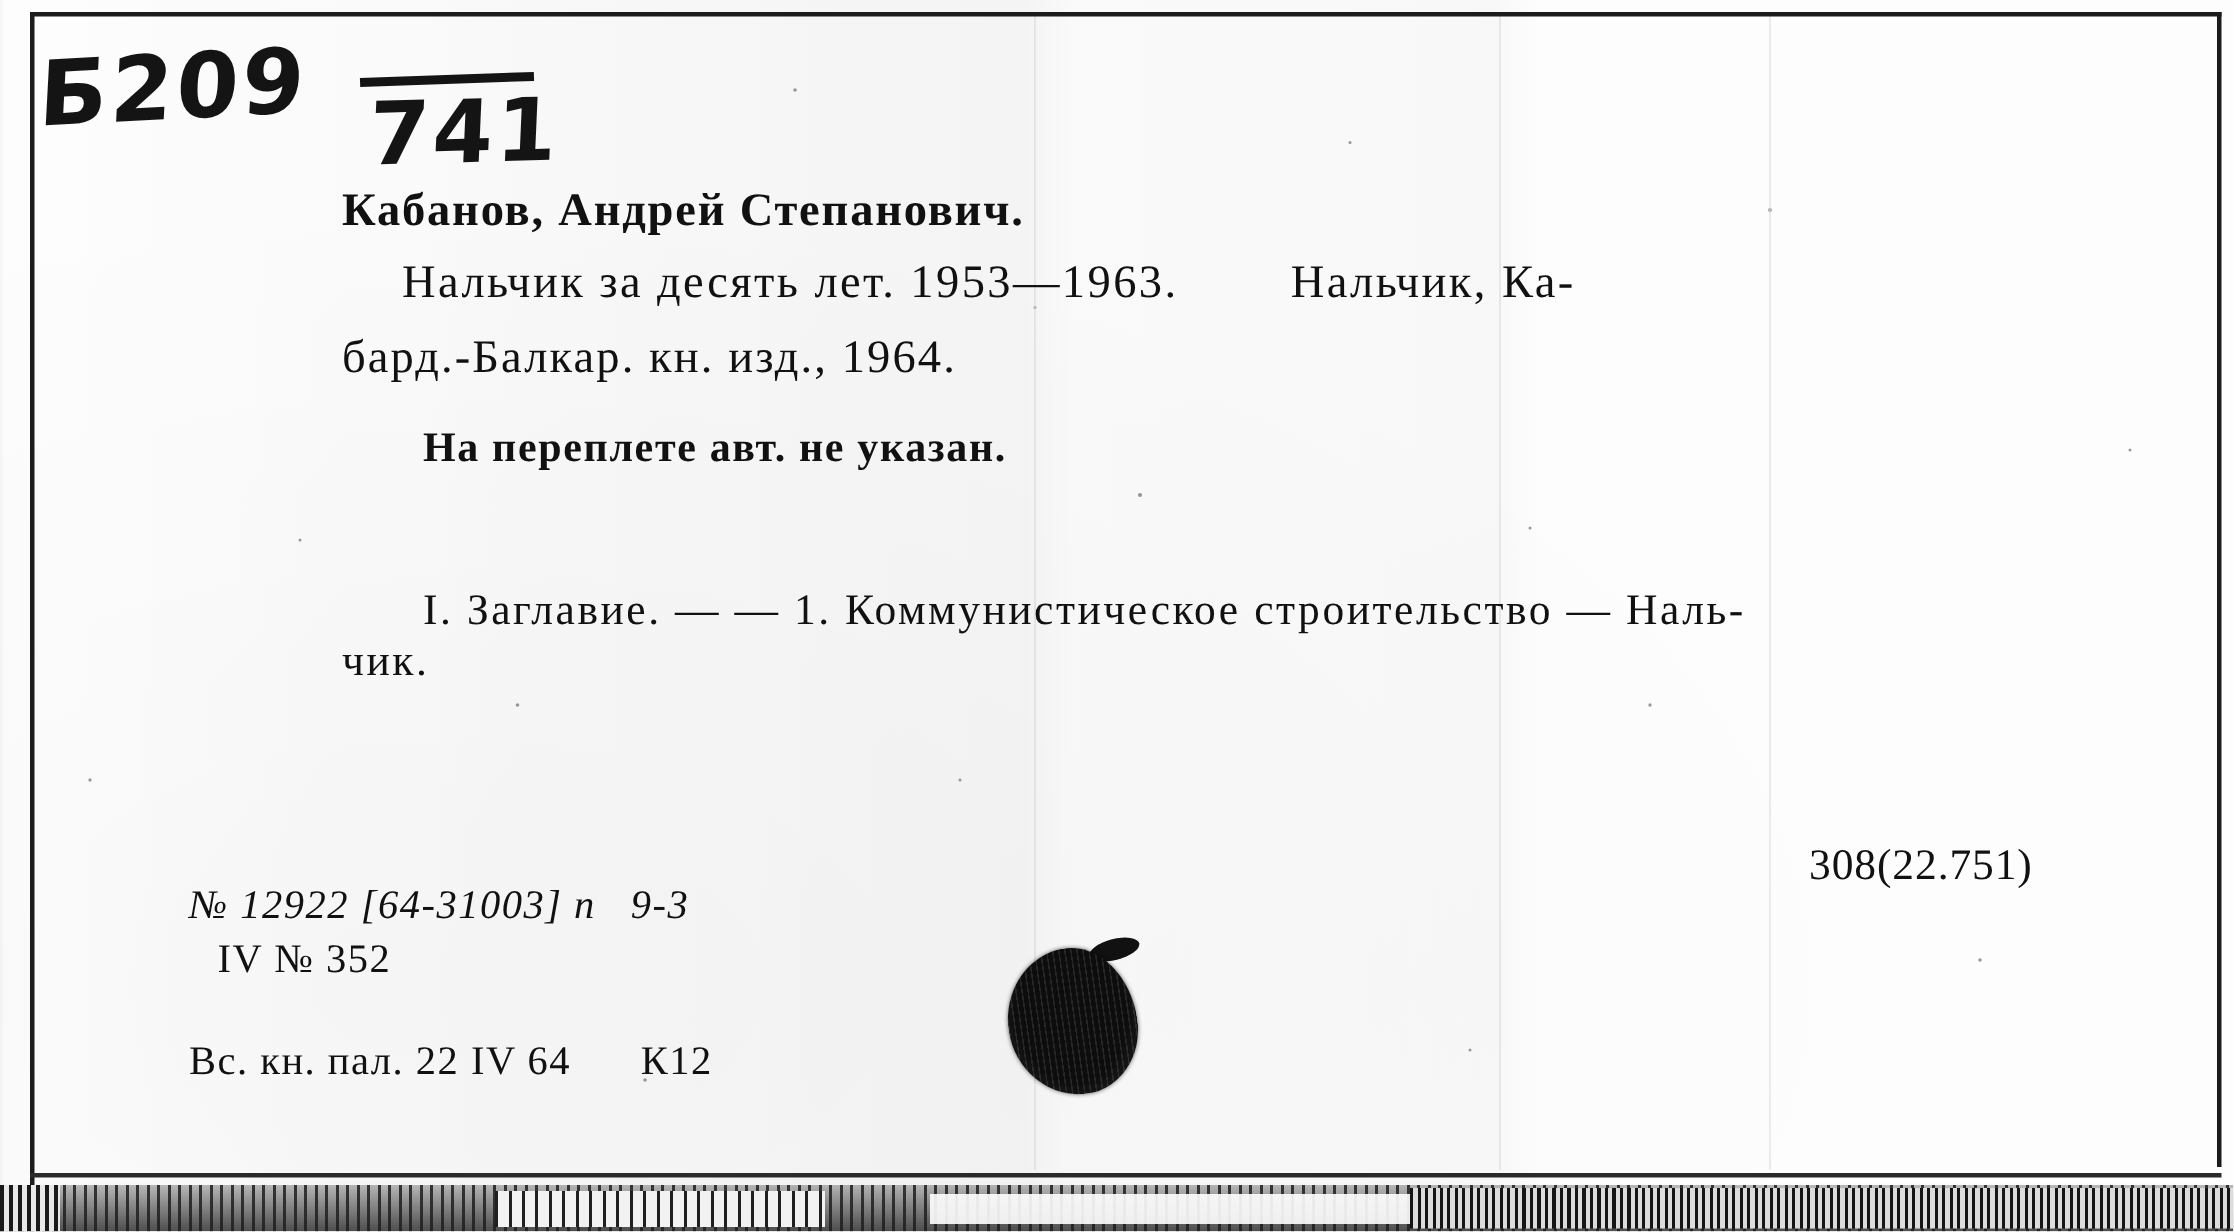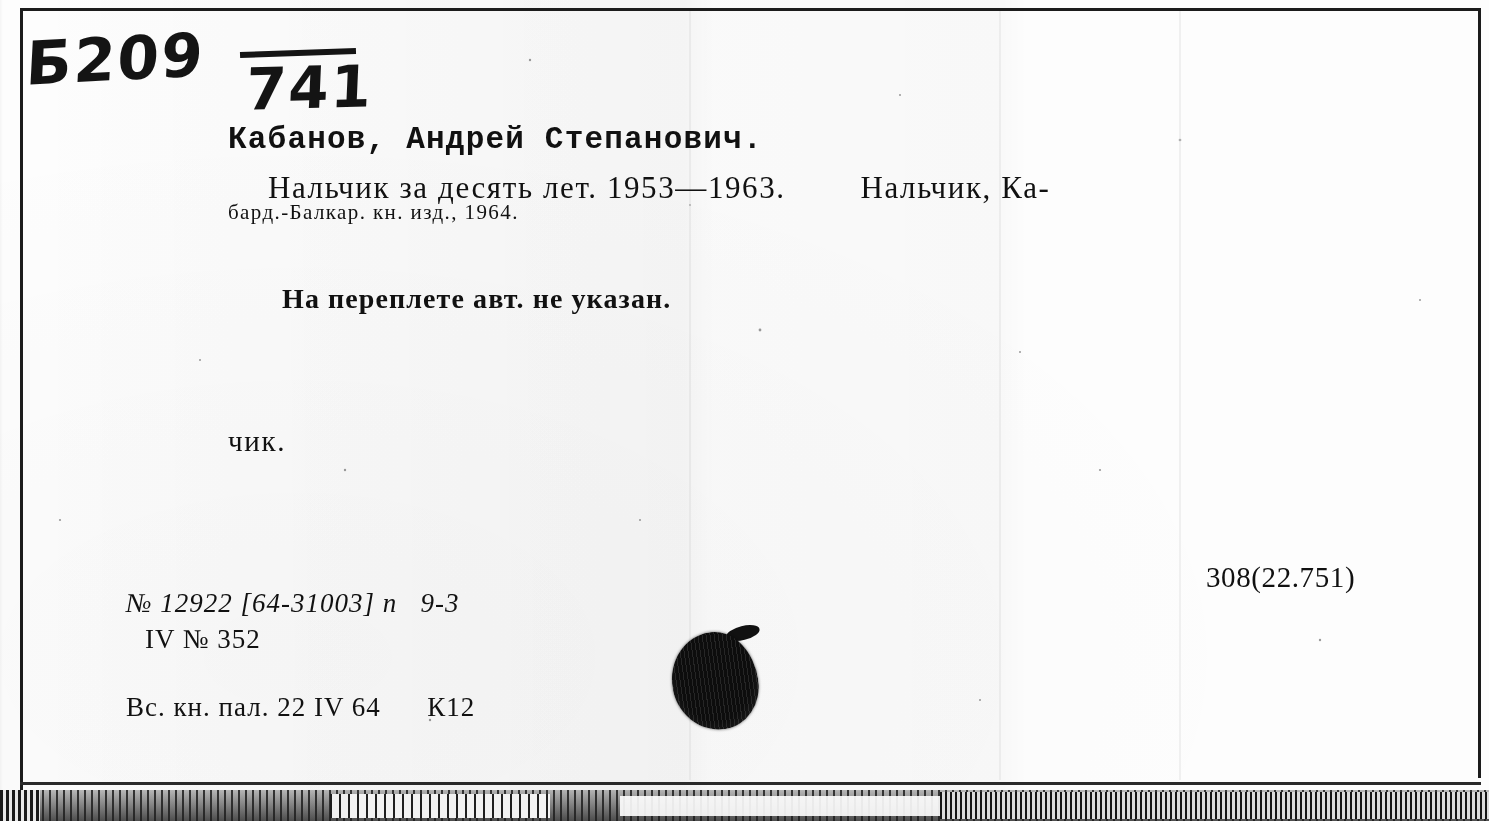--- a/index.html
+++ b/index.html
@@ -124,32 +124,31 @@
     color: #111111;
     white-space: pre;
     font-family: "Liberation Serif", serif;
   }
   .author {
     left: 228px;
     top: 122px;
     font-size: 31px;
     font-weight: 700;
     letter-spacing: 1.2px;
-    font-family: Liberation Mono, monospace;
   }
   .title-line1 {
     left: 268px;
     top: 170px;
     font-size: 31px;
     letter-spacing: 1.6px;
   }
   .title-line2 {
     left: 228px;
-    top: 200px;
-    font-size: 21px;
+    top: 220px;
+    font-size: 31px;
     letter-spacing: 1.4px;
     text-align: right;
   }
   .phys {
     left: 282px;
     top: 250px;
     font-size: 28px;
     letter-spacing: 1.1px;
   }
   .note {
@@ -263,20 +262,21 @@
 
   <div class="hw hw-call">Б209</div>
   <div class="hw-bar"></div>
   <div class="hw hw-num">741</div>
 
   <div class="typed author">Кабанов, Андрей Степанович.</div>
   <div class="typed title-line1">Нальчик за десять лет. 1953—1963.        Нальчик, Ка-</div>
   <div class="typed title-line2">бард.-Балкар. кн. изд., 1964.</div>
   <div class="typed note">На переплете авт. не указан.</div>
 
+  <div class="typed tracing1">I. Заглавие. — — 1. Коммунистическое строительство — Наль-</div>
   <div class="typed tracing2">чик.</div>
 
   <div class="typed udc">308(22.751)</div>
 
   <div class="typed reg1">№ 12922 [64-31003] п   9-3</div>
   <div class="typed reg2">IV № 352</div>
   <div class="typed reg3">Вс. кн. пал. 22 IV 64      К12</div>
 
   <div class="blot-tail"></div>
   <div class="blot"></div>

